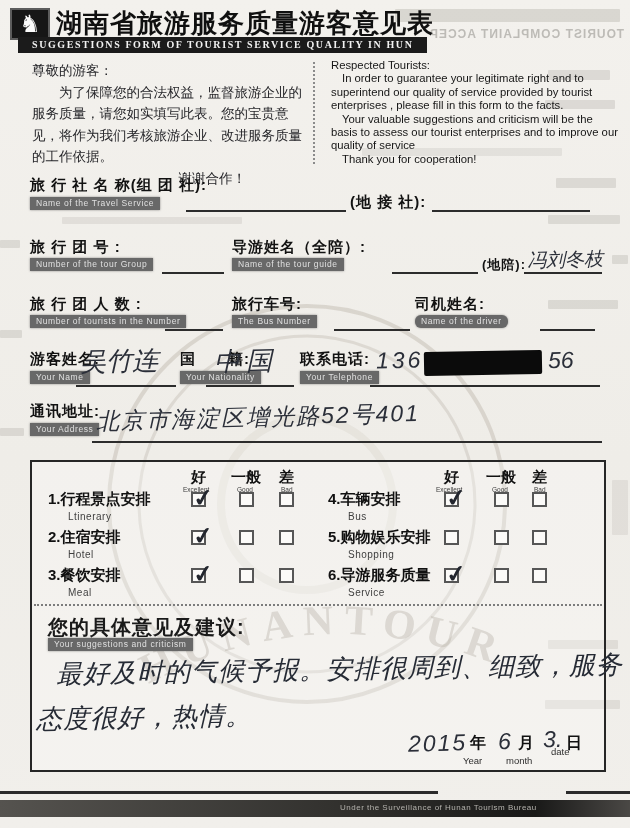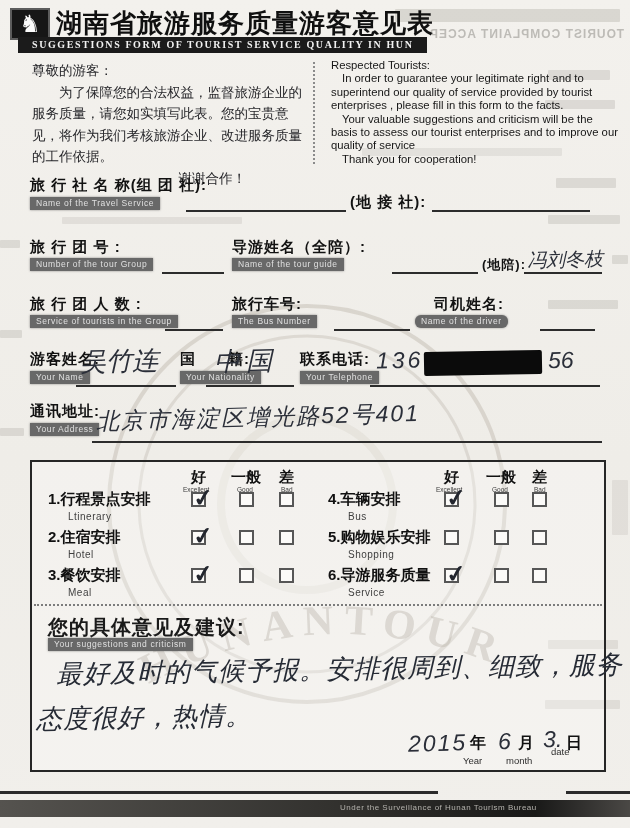--- a/index.html
+++ b/index.html
@@ -132,26 +132,26 @@
   <div class="strip" style="left:30px;top:258px;">Number of the tour Group</div>
   <div class="uline" style="left:162px;top:272px;width:62px;"></div>
   <div class="cnlab" style="left:232px;top:238px;">导游姓名（全陪）:</div>
   <div class="strip" style="left:232px;top:258px;">Name of the tour guide</div>
   <div class="uline" style="left:392px;top:272px;width:86px;"></div>
   <div class="cnlab" style="left:482px;top:256px;font-size:13px;">(地陪):</div>
   <span class="hw" style="left:527px;top:247px;font-size:19px;">冯刘冬枝</span>
   <div class="uline" style="left:524px;top:272px;width:78px;"></div>
 
   <div class="cnlab" style="left:30px;top:295px;">旅 行 团 人 数 :</div>
-  <div class="strip" style="left:30px;top:315px;">Service of tourists in the Group</div>
+  <div class="strip" style="left:30px;top:315px;">Number of tourists in the Number</div>
   <div class="uline" style="left:165px;top:329px;width:58px;"></div>
   <div class="cnlab" style="left:232px;top:295px;">旅行车号:</div>
   <div class="strip" style="left:232px;top:315px;">The Bus Number</div>
   <div class="uline" style="left:334px;top:329px;width:76px;"></div>
-  <div class="cnlab" style="left:434px;top:295px;">司机姓名:</div>
+  <div class="cnlab" style="left:415px;top:295px;">司机姓名:</div>
   <div class="strip" style="left:415px;top:315px;border-radius:6px;">Name of the driver</div>
   <div class="uline" style="left:540px;top:329px;width:55px;"></div>
 
   <div class="cnlab" style="left:30px;top:350px;">游客姓名:</div>
   <div class="strip" style="left:30px;top:371px;">Your Name</div>
   <span class="hw" style="left:80px;top:344px;font-size:26px;">吴竹连</span>
   <div class="uline" style="left:76px;top:385px;width:100px;"></div>
   <div class="cnlab" style="left:180px;top:350px;">国　　籍:</div>
   <div class="strip" style="left:180px;top:371px;">Your Nationality</div>
   <span class="hw" style="left:214px;top:344px;font-size:26px;letter-spacing:6px;">中国</span>

